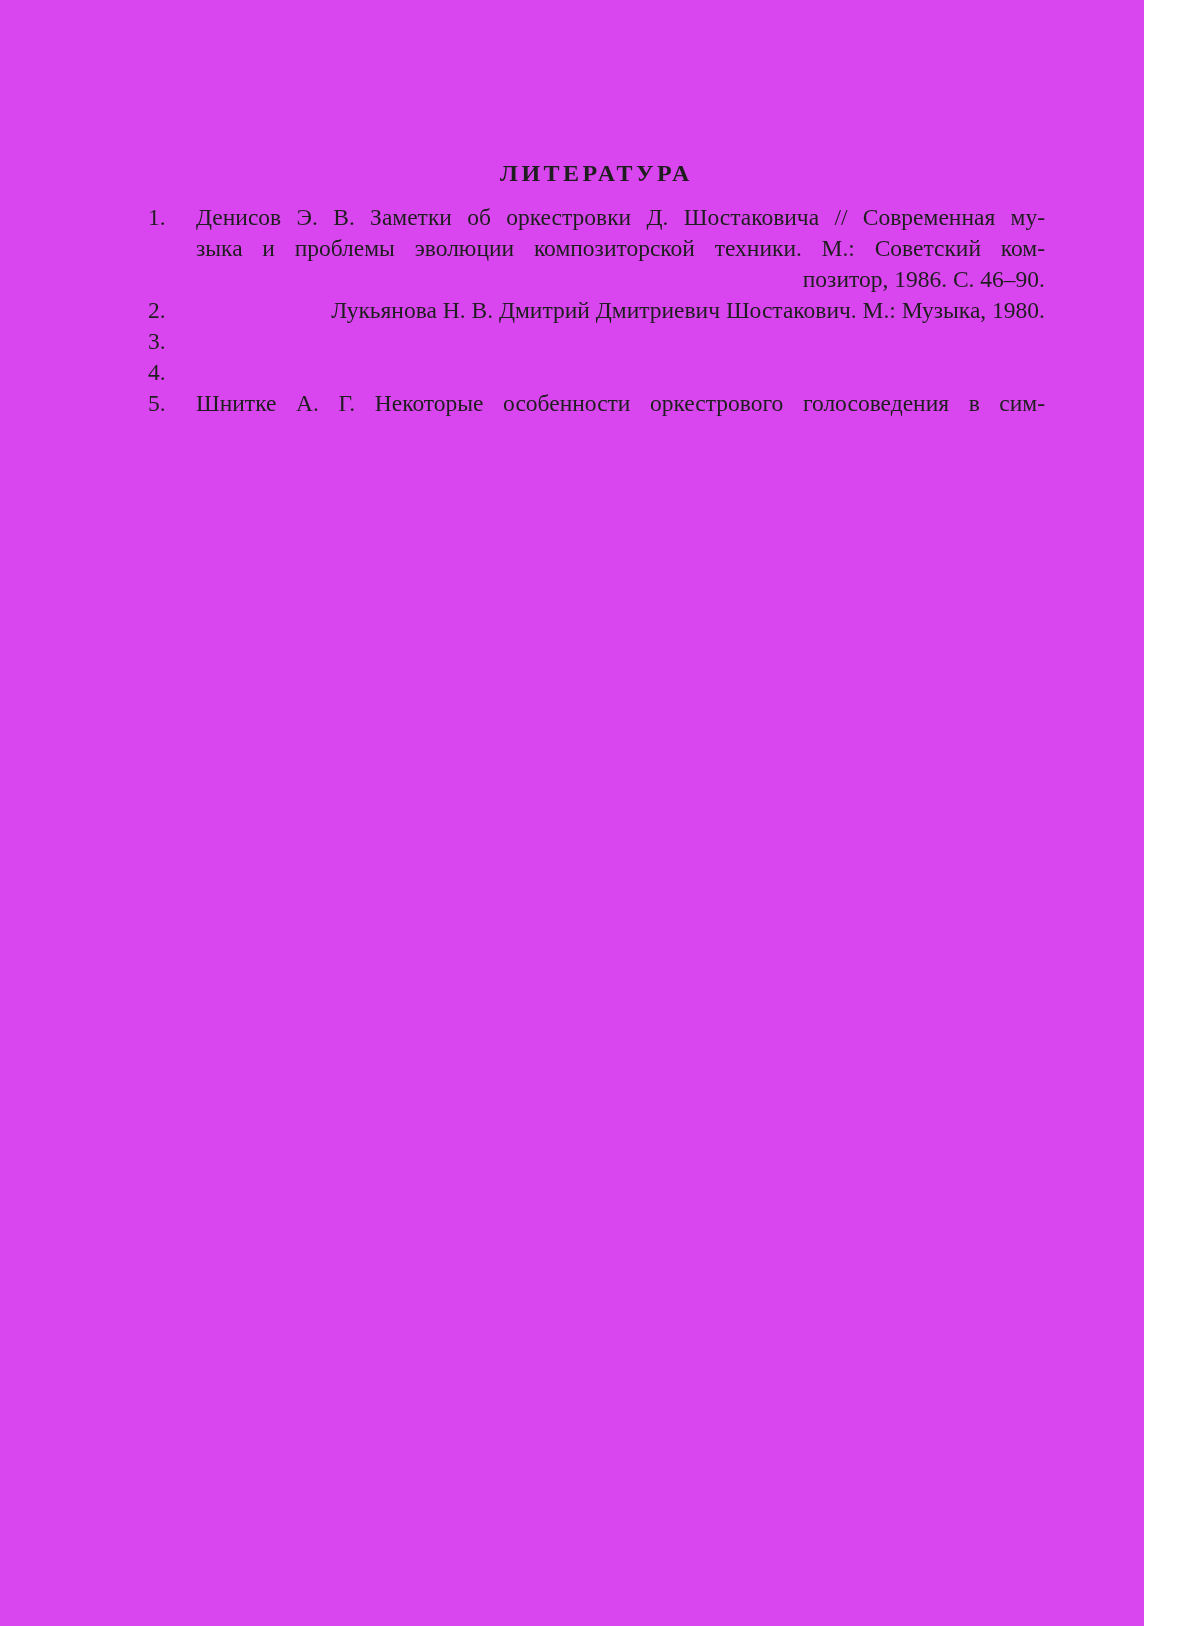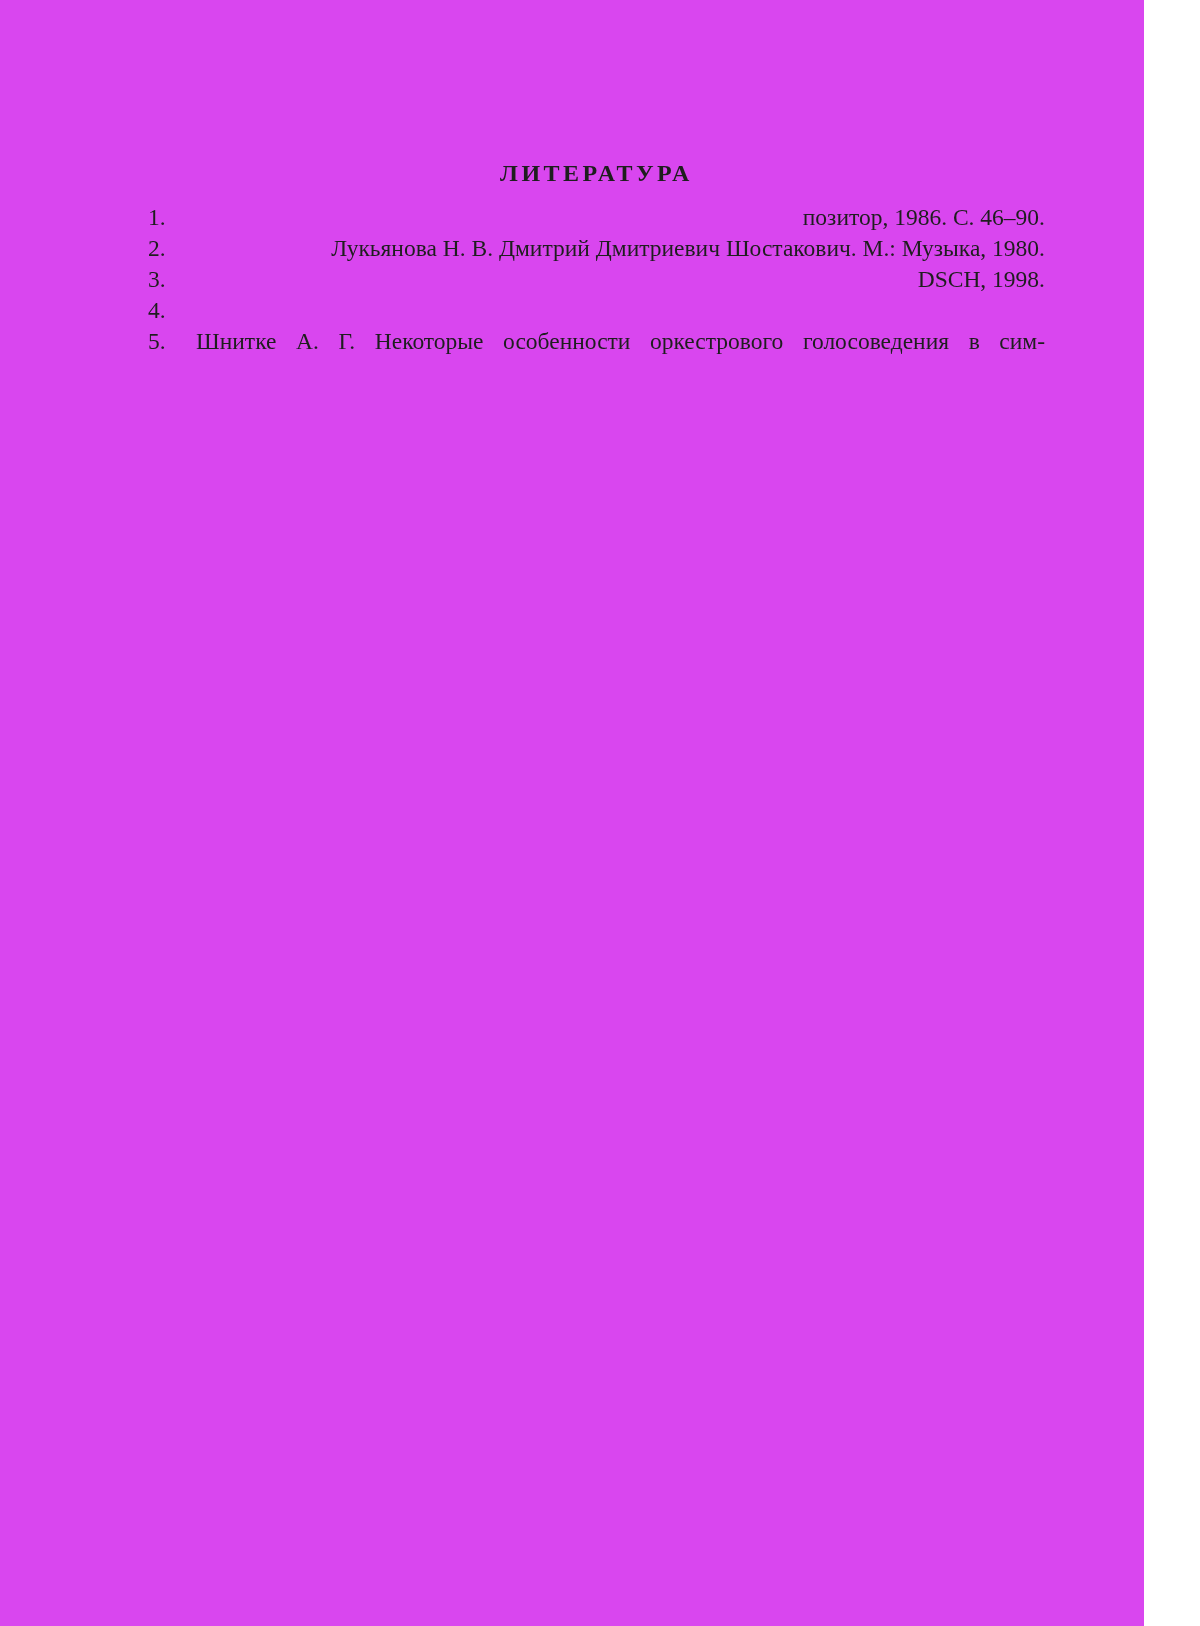--- a/index.html
+++ b/index.html
@@ -67,33 +67,34 @@
 </style>
 </head>
 <body>
 
 <div class="page">
   <h1 class="doc-title">ЛИТЕРАТУРА</h1>
   <ol class="ref-list">
       <li class="ref-item">
         <span class="ref-num">1.</span>
         <div class="ref-lines">
+          <div class="ref-line just">Денисов Э. В. Заметки об оркестровки Д. Шостаковича // Современная му-</div>
+          <div class="ref-line just">зыка и проблемы эволюции композиторской техники. М.: Советский ком-</div>
           <div class="ref-line">позитор, 1986. С. 46–90.</div>
         </div>
       </li>
       <li class="ref-item">
         <span class="ref-num">2.</span>
         <div class="ref-lines">
           <div class="ref-line">Лукьянова Н. В. Дмитрий Дмитриевич Шостакович. М.: Музыка, 1980.</div>
         </div>
       </li>
       <li class="ref-item">
         <span class="ref-num">3.</span>
         <div class="ref-lines">
-          <div class="ref-line">DSCH, 1998.</div>
         </div>
       </li>
       <li class="ref-item">
         <span class="ref-num">4.</span>
         <div class="ref-lines">
         </div>
       </li>
       <li class="ref-item">
         <span class="ref-num">5.</span>
         <div class="ref-lines">

